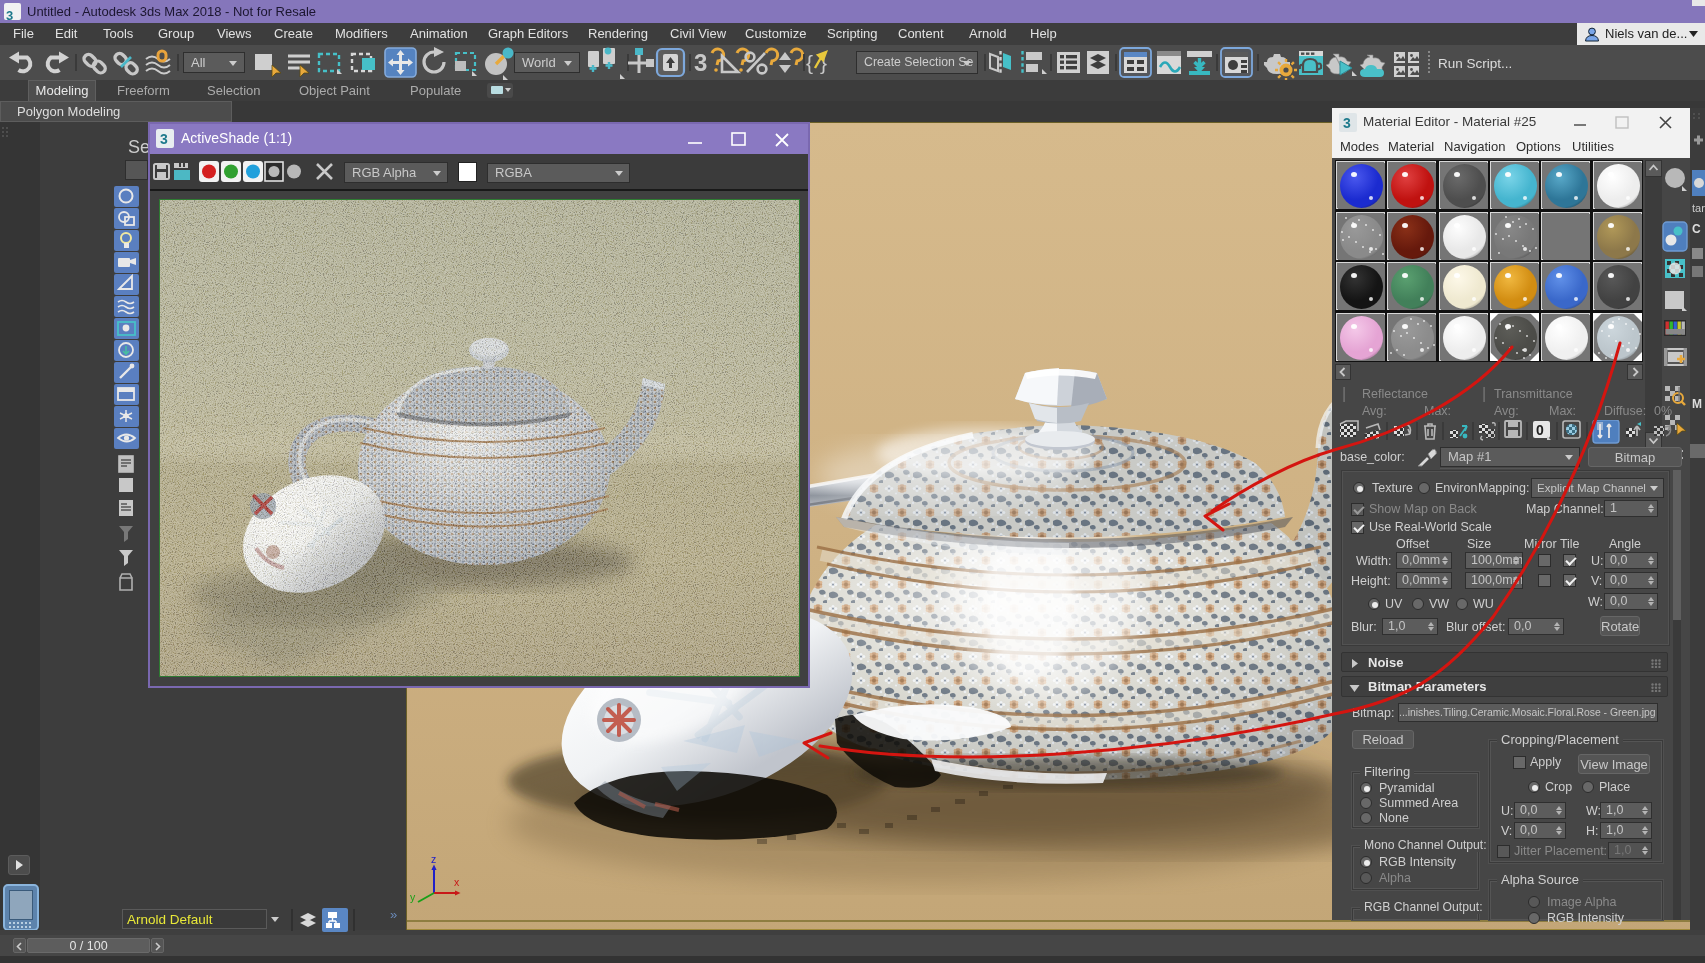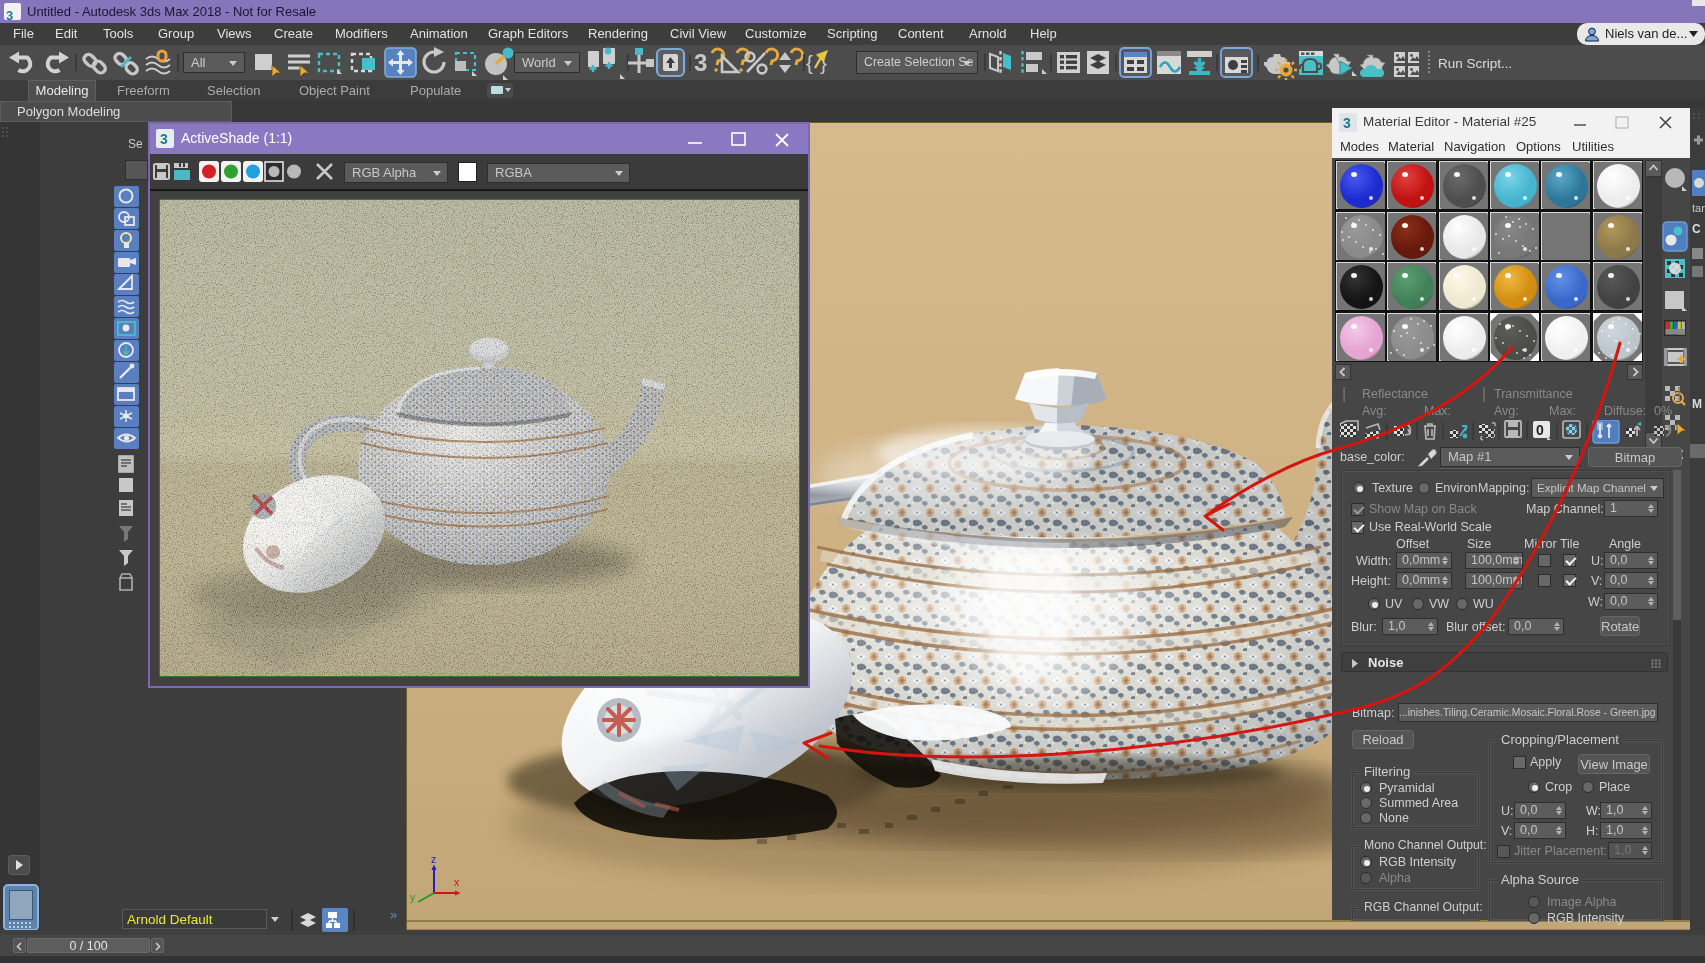--- a/index.html
+++ b/index.html
@@ -70,21 +70,21 @@
     <span class="menuitem" style="left:335px;">Modifiers</span>
     <span class="menuitem" style="left:410px;">Animation</span>
     <span class="menuitem" style="left:488px;">Graph Editors</span>
     <span class="menuitem" style="left:588px;">Rendering</span>
     <span class="menuitem" style="left:670px;">Civil View</span>
     <span class="menuitem" style="left:745px;">Customize</span>
     <span class="menuitem" style="left:827px;">Scripting</span>
     <span class="menuitem" style="left:898px;">Content</span>
     <span class="menuitem" style="left:969px;">Arnold</span>
     <span class="menuitem" style="left:1030px;">Help</span>
-    <div class="abs" style="left:1577px;top:0;width:128px;height:22px;background:#e9e9e9;color:#222;font-size:13px;line-height:22px;border-radius:10px;">
+    <div class="abs" style="left:1577px;top:0;width:128px;height:22px;background:#e9e9e9;color:#222;font-size:13px;line-height:22px;">
       <svg class="abs" style="left:7px;top:3px" width="16" height="16" viewBox="0 0 16 16">
           <circle cx="8" cy="5.5" r="3.4" fill="#7aa6e8" stroke="#123" stroke-width="1"></circle>
           <path d="M1.5 15 Q2 9.5 8 9.5 Q14 9.5 14.5 15 Z" fill="#7aa6e8" stroke="#123" stroke-width="1"></path>
         </svg>
       <span style="margin-left:28px;">Niels van de...</span>
       <svg class="abs" style="left:112px;top:8px" width="10" height="7">
           <path d="M0 0 L9 0 L4.5 6 Z" fill="#222"></path>
         </svg>
     </div>
   </div>
@@ -322,21 +322,21 @@
             <circle cx="7" cy="7" r="1"></circle>
             <circle cx="11" cy="7" r="1"></circle>
             <circle cx="15" cy="7" r="1"></circle>
             <circle cx="19" cy="7" r="1"></circle>
             <circle cx="23" cy="7" r="1"></circle>
           </g>
         </svg>
     </div>
   </div>
   <div class="abs" id="sceneexp">
-    <span class="abs" style="left:88px;top:15px;color:#ccc;font-size:12px;">Se</span>
+    <span class="abs" style="left:88px;top:15px;color:#ccc;font-size:18px;">Se</span>
     <div class="abs" style="left:85px;top:38px;width:23px;height:20px;background:#565656;border:1px solid #2e2e2e;"></div>
     <svg class="abs" style="left:74px;top:64px" width="26" height="440">
       <g>
         <rect x="0" y="0" width="25" height="21" rx="2" fill="#5a7fc0"></rect>
           <circle cx="12" cy="10" r="6.5" fill="none" stroke="#e8e8e8" stroke-width="2"></circle>
         <rect x="0" y="22" width="25" height="21" rx="2" fill="#5a7fc0"></rect>
           <circle cx="10" cy="31" r="5" fill="none" stroke="#e8e8e8" stroke-width="1.8"></circle>
           <rect x="11" y="31" width="9" height="8" fill="none" stroke="#e8e8e8" stroke-width="1.8"></rect>
         <rect x="0" y="44" width="25" height="21" rx="2" fill="#5a7fc0"></rect>
           <circle cx="12" cy="52" r="5" fill="none" stroke="#f0e8a0" stroke-width="2"></circle>
@@ -1239,20 +1239,39 @@
     <div class="spin" style="left:50px;top:510px;width:56px;">1,0<s class="u"></s><s class="d"></s></div>
     <span class="mel" style="left:114px;top:512px;">Blur offset:</span>
     <div class="spin" style="left:176px;top:510px;width:56px;">0,0<s class="u"></s><s class="d"></s></div>
     <div class="btn" style="left:268px;top:508px;width:40px;height:20px;line-height:19px;">Rotate</div>
 
     <div class="roll" style="left:9px;top:544px;width:327px;height:20px;">
       <svg class="abs" style="left:8px;top:5px" width="10" height="10">
           <path d="M2 1 l6 4.5 L2 10 z" fill="#c8c8c8"></path>
         </svg>
       <span style="margin-left:26px;">Noise</span>
+      <svg class="abs" style="right:6px;top:6px" width="10" height="9">
+          <g fill="#777">
+            <circle cx="1.5" cy="1.5" r="1.2"></circle>
+            <circle cx="5" cy="1.5" r="1.2"></circle>
+            <circle cx="8.5" cy="1.5" r="1.2"></circle>
+            <circle cx="1.5" cy="4.7" r="1.2"></circle>
+            <circle cx="5" cy="4.7" r="1.2"></circle>
+            <circle cx="8.5" cy="4.7" r="1.2"></circle>
+            <circle cx="1.5" cy="7.9" r="1.2"></circle>
+            <circle cx="5" cy="7.9" r="1.2"></circle>
+            <circle cx="8.5" cy="7.9" r="1.2"></circle>
+          </g>
+        </svg>
+    </div>
+    <div class="roll" style="left:9px;top:568px;width:327px;height:21px;">
+      <svg class="abs" style="left:7px;top:7px" width="11" height="9">
+          <path d="M0.5 1 h10 l-5 7 z" fill="#c8c8c8"></path>
+        </svg>
+      <span style="margin-left:26px;">Bitmap Parameters</span>
       <svg class="abs" style="right:6px;top:6px" width="10" height="9">
           <g fill="#777">
             <circle cx="1.5" cy="1.5" r="1.2"></circle>
             <circle cx="5" cy="1.5" r="1.2"></circle>
             <circle cx="8.5" cy="1.5" r="1.2"></circle>
             <circle cx="1.5" cy="4.7" r="1.2"></circle>
             <circle cx="5" cy="4.7" r="1.2"></circle>
             <circle cx="8.5" cy="4.7" r="1.2"></circle>
             <circle cx="1.5" cy="7.9" r="1.2"></circle>
             <circle cx="5" cy="7.9" r="1.2"></circle>

